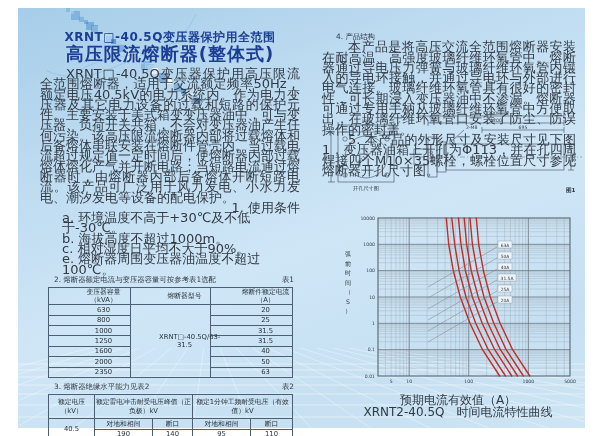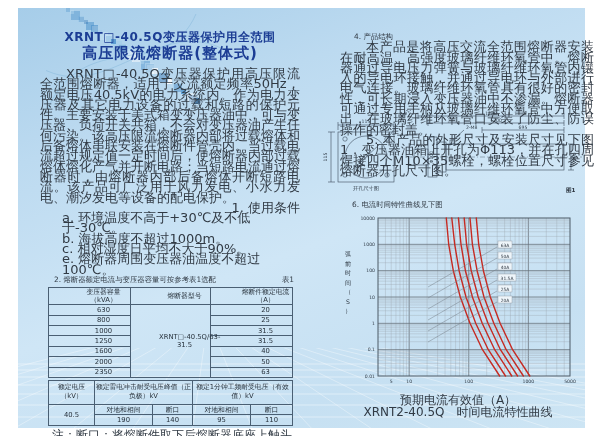--- a/index.html
+++ b/index.html
@@ -3,23 +3,23 @@
 <meta charset="utf-8">
 <style>
   * { margin:0; padding:0; box-sizing:border-box; }
   html,body { width:600px; height:436px; }
   body { position:relative; background:#ffffff; font-family:"DejaVu Sans","Liberation Sans",sans-serif; overflow:hidden; }
   #page { position:absolute; left:18px; top:8px; width:567px; height:420px;
           background:linear-gradient(160deg,#a6cde9 0%,#bcdaf0 25%,#cfe6f6 55%,#c6e0f2 80%,#cde5f4 100%); }
   .deco { position:absolute; pointer-events:none; }
   .col { position:absolute; color:#2d3640; }
   #left-col { left:22px; top:22px; width:260px; }
-  #right-col { left:322px; top:24px; width:254px; }
+  #right-col { left:304px; top:24px; width:254px; }
   .doc-title1 { text-align:center; font-size:12px; line-height:15px; font-weight:bold; color:#1c3d94; letter-spacing:.5px; }
-  .doc-title2 { text-align:center; font-size:15px; line-height:17px; font-weight:bold; color:#1c3d94; letter-spacing:1px; margin-bottom:7px; }
+  .doc-title2 { text-align:center; font-size:18px; line-height:17px; font-weight:bold; color:#1c3d94; letter-spacing:1px; margin-bottom:7px; }
   .body-text { font-size:13px; line-height:10.3px; text-align:justify; color:#313a44; }
   .indent { text-indent:2em; }
   .item-a { margin-left:22px; text-align:left; }
   .item-n { margin-left:14px; text-align:right; }
   .sec-line { display:flex; justify-content:space-between; font-size:7.4px; line-height:10.3px; color:#313a44; }
   .tbl-tag { margin-right:6px; }
   table { border-collapse:collapse; width:244px; margin:2px 0 0 8px; table-layout:fixed; }
   td { border:1px solid #4a5f73; font-size:6.8px; text-align:center; color:#27313b; padding:0; height:10.4px; line-height:8px; }
   #capacity-table td { height:10.4px;padding-left:28px; }
   .t2h { height:24px; line-height:9px; }
@@ -162,20 +162,24 @@
           <tr>
             <td>2000</td>
             <td>50</td>
           </tr>
           <tr>
             <td>2350</td>
             <td>63</td>
           </tr>
         </tbody>
     </table>
+    <div class="sec-line" style="margin-top:4px;">
+      <span class="item-n">3. 熔断器绝缘水平能力见表2</span>
+      <span class="tbl-tag">表2</span>
+    </div>
     <table id="insulation-table">
       <colgroup>
           <col style="width:46px">
           <col style="width:58px">
           <col style="width:40px">
           <col style="width:58px">
           <col style="width:42px">
         </colgroup>
       <tbody id="t2-body">
           <tr>
@@ -252,21 +256,20 @@
     <text class="dim" x="52" y="80" text-anchor="middle" style="font-size:5.2px">开孔尺寸图</text>
     <text class="dim" x="177" y="4.6" text-anchor="middle">1280</text>
     <text class="dim" x="182" y="11.6" text-anchor="middle">1200</text>
     <text class="dim" x="209" y="18.6" text-anchor="middle">695</text>
     <text class="dim" x="152" y="19" text-anchor="start">2-M8</text>
     <text class="dim" x="119" y="47" text-anchor="middle" transform="rotate(-90 119 47)">Φ100</text>
     <text class="dim" x="262" y="47" text-anchor="middle" transform="rotate(-90 262 47)">Φ90</text>
     <text x="252" y="82" style="font-size:5.6px;font-weight:bold">图1</text>
   </svg>
 
-  <div class="body-text rc-heading col" style="left:320px;top:192px;width:240px;">6. 电流时间特性曲线见下图</div>
 
   <svg class="deco" style="left:314px;top:202px;" width="252" height="180" viewBox="0 0 252 180" id="chart">
       <line x1="53.445488380436856" y1="8" x2="53.445488380436856" y2="166" stroke="#9aa3ab" stroke-width="0.35"></line>
       <line x1="59.22065783858179" y1="8" x2="59.22065783858179" y2="166" stroke="#9aa3ab" stroke-width="0.35"></line>
       <line x1="63.93931486522038" y1="8" x2="63.93931486522038" y2="166" stroke="#9aa3ab" stroke-width="0.35"></line>
       <line x1="67.92888253521367" y1="8" x2="67.92888253521367" y2="166" stroke="#9aa3ab" stroke-width="0.35"></line>
       <line x1="71.38480324565722" y1="8" x2="71.38480324565722" y2="166" stroke="#9aa3ab" stroke-width="0.35"></line>
       <line x1="74.4331413500039" y1="8" x2="74.4331413500039" y2="166" stroke="#9aa3ab" stroke-width="0.35"></line>
       <line x1="95.09928756902255" y1="8" x2="95.09928756902255" y2="166" stroke="#9aa3ab" stroke-width="0.35"></line>
       <line x1="105.59311405380608" y1="8" x2="105.59311405380608" y2="166" stroke="#9aa3ab" stroke-width="0.35"></line>

